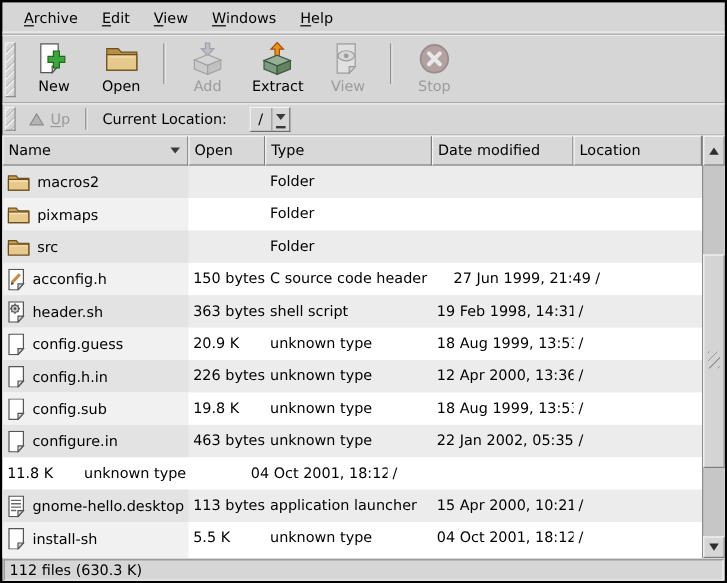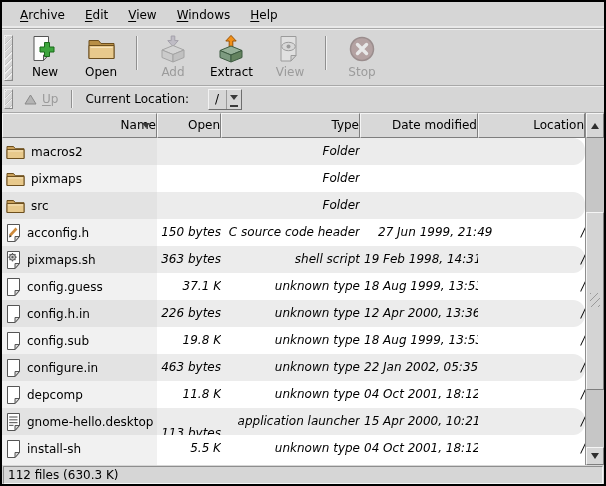--- a/index.html
+++ b/index.html
@@ -37,31 +37,31 @@
     border-left:1px solid #909090;border-right:1px solid #f0f0f0;}
   .loc-label{margin:0 19px 0 6px;}
   .combo{display:flex;height:21px;border:1px solid #f2f2f2;
     border-right-color:#6e6e6e;border-bottom-color:#6e6e6e;background:#d6d6d6;}
   .combo-value{min-width:17px;padding:2px 4px 0 6px;}
   .combo-btn{width:15px;display:flex;flex-direction:column;align-items:center;justify-content:center;
     border-left:1px solid #9a9a9a;}
   .caret-down{width:0;height:0;border:4px solid transparent;border-top:5px solid #3a3a3a;margin-top:4px;}
   .combo-btn .bar{width:8px;height:2px;background:#3a3a3a;margin-top:1px;}
   
-  .list{display:flex;height:352px;background:#fff;text-align:right;}
+  .list{display:flex;height:352px;background:#fff;}
   .list-main{width:583px;display:flex;flex-direction:column;}
   .lheader{height:25px;display:flex;flex:none;}
   .hcell{background:#d8d8d8;border-top:1px solid #f5f5f5;border-left:1px solid #f5f5f5;
     border-right:1px solid #7e7e7e;border-bottom:1px solid #7e7e7e;
     padding:4px 0 0 4px;position:relative;overflow:hidden;white-space:nowrap;}
   .sort-ind{position:absolute;right:6px;top:9px;width:0;height:0;
     border:4px solid transparent;border-top:5px solid #3a3a3a;}
   .rows{height:327px;overflow:hidden;background:#fff;}
-  .row{height:27px;display:flex;align-items:stretch;border-radius:12px;}
-  .cell{padding:6px 0 0 4px;white-space:nowrap;overflow:hidden;font-style:italic;}
+  .row{height:27px;display:flex;align-items:stretch;}
+  .cell{padding:6px 0 0 4px;white-space:nowrap;overflow:hidden;}
   .name-cell{display:flex;align-items:center;gap:6px;padding:0 0 0 4px;background:var(--name-col,#f1f1f1);}
   .row.stripe{background:var(--row-stripe,#ececec);}
   .row.stripe .name-cell{background:var(--name-col-stripe,#e3e3e3);}
   .fic{flex:none;display:flex;align-items:center;}
   
   .scrollbar{width:19px;position:relative;background:#c6c6c6;
     border-left:1px solid #8e8e8e;}
   .sb-btn{position:absolute;left:0;width:18px;background:#d6d6d6;
     border:1px solid #f5f5f5;border-right-color:#7e7e7e;border-bottom-color:#7e7e7e;
     display:flex;align-items:center;justify-content:center;}
@@ -264,38 +264,38 @@
       <g stroke="#555" stroke-width="1.3">
         <line x1="2.4" y1="6.2" x2="10.6" y2="6.2"></line>
                     <line x1="6.5" y1="2" x2="6.5" y2="10.4"></line>
         <line x1="3.6" y1="3.3" x2="9.4" y2="9.1"></line>
                     <line x1="3.6" y1="9.1" x2="9.4" y2="3.3"></line>
       </g>
       <circle cx="6.5" cy="6.2" r="3" fill="#c9c9c9" stroke="#555"></circle>
       <circle cx="6.5" cy="6.2" r="1.1" fill="#555"></circle>
     </svg>
               </span>
-              <span>pixmaps.sh</span>
+              <span>header.sh</span>
             </div>
             <div class="cell" style="width: 64px; flex: 0 0 auto;">363 bytes</div>
             <div class="cell" style="width: 139px; flex: 0 0 auto;">shell script</div>
             <div class="cell" style="width: 118px; flex: 0 0 auto;">19 Feb 1998, 14:31</div>
             <div class="cell" style="flex: 1 1 0%;">/</div>
           </div>
           <div class="row">
             <div class="name-cell" style="width: 155px; flex: 0 0 auto;">
               <span class="fic">
                 <svg width="15" height="18" viewBox="0 0 15 18">
       <path d="M1.5 .5 H13.5 V12.5 L9 17.5 H1.5 Z" fill="#ffffff" stroke="#555"></path>
       <path d="M13.5 12.5 H9 V17.5 Z" fill="#d9d9d9" stroke="#555"></path>
     </svg>
               </span>
               <span>config.guess</span>
             </div>
-            <div class="cell" style="width: 64px; flex: 0 0 auto;">37.1 K</div>
+            <div class="cell" style="width: 64px; flex: 0 0 auto;">20.9 K</div>
             <div class="cell" style="width: 139px; flex: 0 0 auto;">unknown type</div>
             <div class="cell" style="width: 118px; flex: 0 0 auto;">18 Aug 1999, 13:53</div>
             <div class="cell" style="flex: 1 1 0%;">/</div>
           </div>
           <div class="row stripe">
             <div class="name-cell" style="width: 155px; flex: 0 0 auto;">
               <span class="fic">
                 <svg width="15" height="18" viewBox="0 0 15 18">
       <path d="M1.5 .5 H13.5 V12.5 L9 17.5 H1.5 Z" fill="#ffffff" stroke="#555"></path>
       <path d="M13.5 12.5 H9 V17.5 Z" fill="#d9d9d9" stroke="#555"></path>
@@ -332,29 +332,20 @@
     </svg>
               </span>
               <span>configure.in</span>
             </div>
             <div class="cell" style="width: 64px; flex: 0 0 auto;">463 bytes</div>
             <div class="cell" style="width: 139px; flex: 0 0 auto;">unknown type</div>
             <div class="cell" style="width: 118px; flex: 0 0 auto;">22 Jan 2002, 05:35</div>
             <div class="cell" style="flex: 1 1 0%;">/</div>
           </div>
           <div class="row">
-            <div class="name-cell" style="width: 155px; flex: 0 0 auto;">
-              <span class="fic">
-                <svg width="15" height="18" viewBox="0 0 15 18">
-      <path d="M1.5 .5 H13.5 V12.5 L9 17.5 H1.5 Z" fill="#ffffff" stroke="#555"></path>
-      <path d="M13.5 12.5 H9 V17.5 Z" fill="#d9d9d9" stroke="#555"></path>
-    </svg>
-              </span>
-              <span>depcomp</span>
-            </div>
             <div class="cell" style="width: 64px; flex: 0 0 auto;">11.8 K</div>
             <div class="cell" style="width: 139px; flex: 0 0 auto;">unknown type</div>
             <div class="cell" style="width: 118px; flex: 0 0 auto;">04 Oct 2001, 18:12</div>
             <div class="cell" style="flex: 1 1 0%;">/</div>
           </div>
           <div class="row stripe">
             <div class="name-cell" style="width: 155px; flex: 0 0 auto;">
               <span class="fic">
                 <svg width="15" height="18" viewBox="0 0 15 18">
       <path d="M1.5 .5 H13.5 V12.5 L9 17.5 H1.5 Z" fill="#ffffff" stroke="#555"></path>
@@ -362,21 +353,21 @@
       <g stroke="#6a6a6a" stroke-width="1.2">
         <line x1="3.2" y1="4" x2="11.5" y2="4"></line>
                     <line x1="3.2" y1="6.8" x2="11.5" y2="6.8"></line>
         <line x1="3.2" y1="9.6" x2="11.5" y2="9.6"></line>
                     <line x1="3.2" y1="12.4" x2="7.5" y2="12.4"></line>
       </g>
     </svg>
               </span>
               <span>gnome-hello.desktop</span>
             </div>
-            <div class="cell" style="width: 64px; flex: 0 0 auto; margin-top: 12px;">113 bytes</div>
+            <div class="cell" style="width: 64px; flex: 0 0 auto;">113 bytes</div>
             <div class="cell" style="width: 139px; flex: 0 0 auto;">application launcher</div>
             <div class="cell" style="width: 118px; flex: 0 0 auto;">15 Apr 2000, 10:21</div>
             <div class="cell" style="flex: 1 1 0%;">/</div>
           </div>
           <div class="row">
             <div class="name-cell" style="width: 155px; flex: 0 0 auto;">
               <span class="fic">
                 <svg width="15" height="18" viewBox="0 0 15 18">
       <path d="M1.5 .5 H13.5 V12.5 L9 17.5 H1.5 Z" fill="#ffffff" stroke="#555"></path>
       <path d="M13.5 12.5 H9 V17.5 Z" fill="#d9d9d9" stroke="#555"></path>

